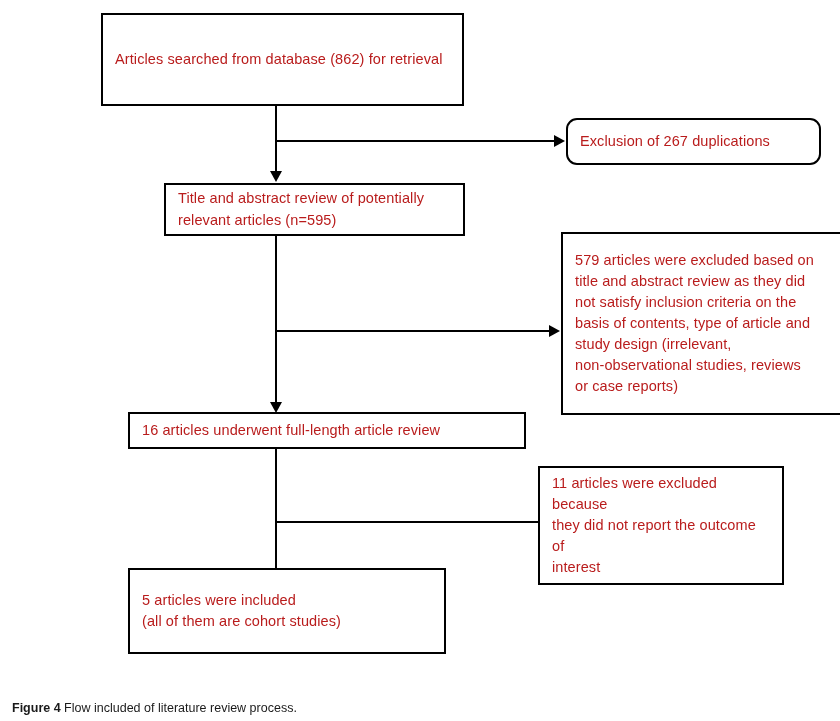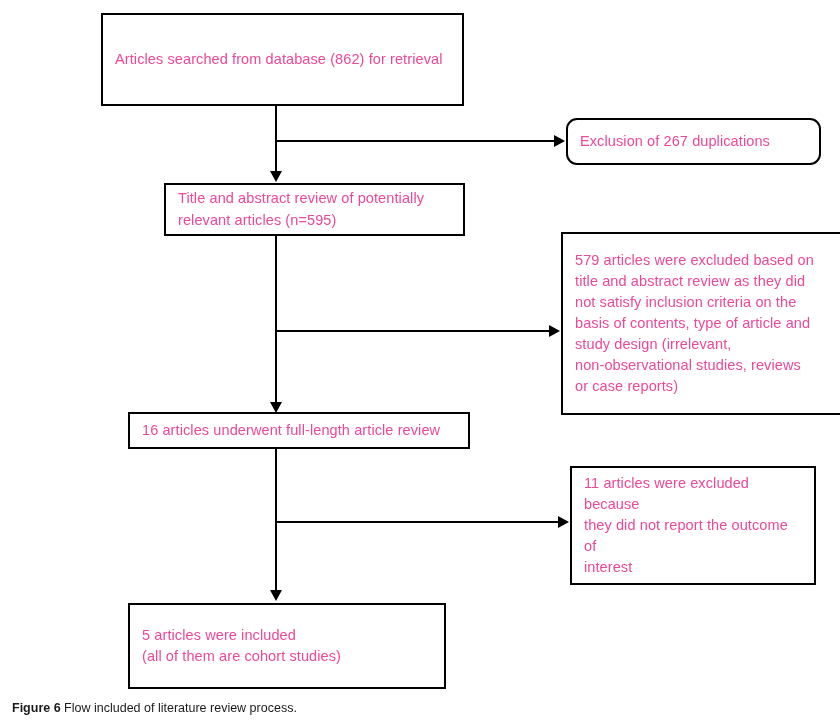--- a/index.html
+++ b/index.html
@@ -24,21 +24,21 @@
     border: 2px solid #000000;
     background: #ffffff;
     display: flex;
     align-items: center;
   }
   .box .txt {
     display: block;
     padding: 0 12px;
     font-size: 14.5px;
     line-height: 1.45;
-    color: #ec4899;
+    color: #b91c1c;
     white-space: pre-line;
     letter-spacing: 0.1px;
   }
   .conn {
     position: absolute;
     background: #000000;
   }
   .vline { width: 2px; }
   .hline { height: 2px; }
   .arrow-down {
@@ -102,39 +102,39 @@
   <div class="box" style="left:561px; top:232px; width:308px; height:183px;">
     <span class="txt">579 articles were excluded based on
 title and abstract review as they did
 not satisfy inclusion criteria on the
 basis of contents, type of article and
 study design (irrelevant,
 non-observational studies, reviews
 or case reports)</span>
   </div>
 
-  <div class="box" style="left:128px; top:412px; width:342px; height:37px;">
+  <div class="box" style="left:128px; top:412px; width:398px; height:37px;">
     <span class="txt">16 articles underwent full-length article review</span>
   </div>
 
   <div class="conn vline" style="left:275px; top:449px; width:2px; height:143px;"></div>
   <div class="arrow-down" style="left:270px; top:590px;"></div>
 
   <div class="conn hline" style="left:275px; top:521px; width:285px; height:2px;"></div>
   <div class="arrow-right" style="left:558px; top:516px;"></div>
 
-  <div class="box" style="left:570px; top:466px; width:246px; height:119px;justify-content:flex-end;">
+  <div class="box" style="left:538px; top:466px; width:246px; height:119px;justify-content:flex-end;">
     <span class="txt">11 articles were excluded because
 they did not report the outcome of
 interest</span>
   </div>
 
-  <div class="box" style="left:128px; top:603px; width:318px; height:86px;">
+  <div class="box" style="left:128px; top:568px; width:318px; height:86px;">
     <span class="txt">5 articles were included
 (all of them are cohort studies)</span>
   </div>
 
   <div id="caption">
-    <span class="cap-label">Figure 6</span>
+    <span class="cap-label">Figure 4</span>
     <span>Flow included of literature review process.</span>
   </div>
 
 </div>
 
 </body></html>

